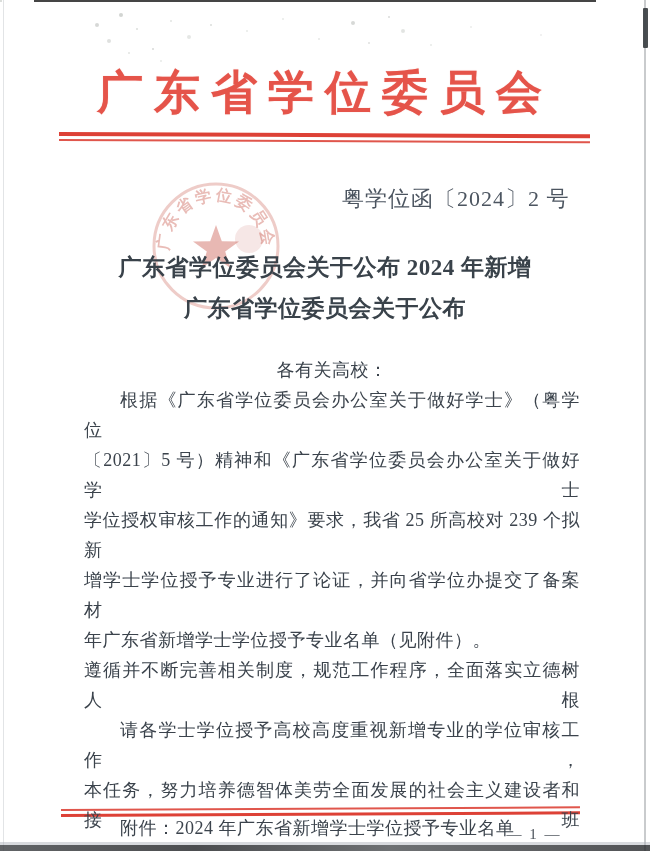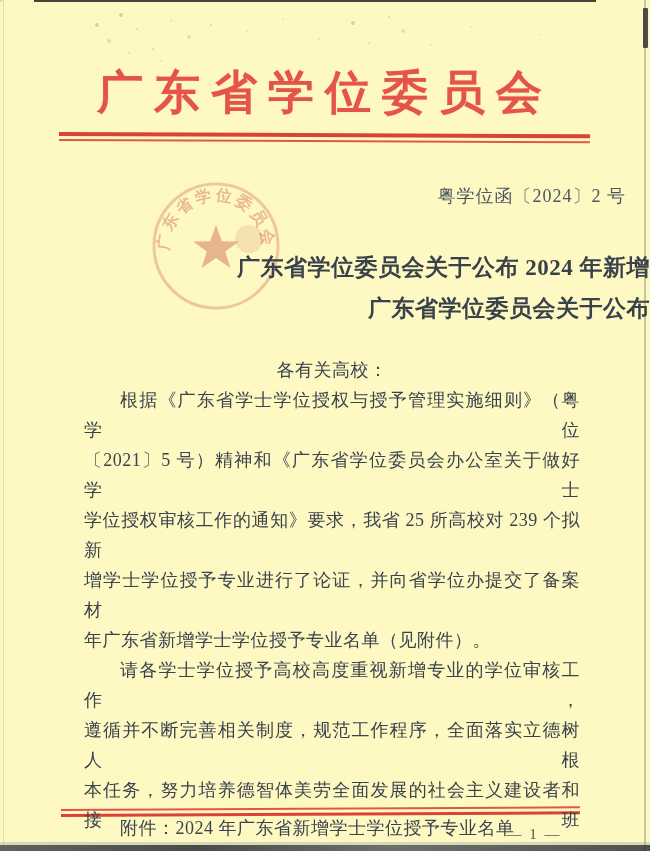--- a/index.html
+++ b/index.html
@@ -1,18 +1,18 @@
 <!DOCTYPE html>
 <html><head>
 <meta charset="utf-8">
 <style>
   html,body{margin:0;padding:0;background:#e9e9ea;}
   .page{
     position:relative;width:650px;height:851px;margin:0 auto;
-    background:#fef9c3;overflow:hidden;
+    background:#ffffff;overflow:hidden;
     font-family:"Liberation Serif","DejaVu Serif",serif;
   }
   
   .top-edge-line{position:absolute;top:0;left:34;left:34px;width:562px;height:2px;
     background:#161616;opacity:.8;}
   .corner-mark{position:absolute;top:8px;right:2px;width:5px;height:40px;
     background:#2a2f33;opacity:.85;border-radius:1px;}
   .right-edge-line{position:absolute;top:0;right:4px;width:2px;height:851px;
     background:#3c434c;opacity:.28;}
   .left-edge-line{position:absolute;top:0;left:3px;width:1px;height:851px;
@@ -38,27 +38,27 @@
   .agency-title{
     position:absolute;top:62px;left:0;width:650px;text-align:center;
     font-size:46px;font-weight:bold;letter-spacing:11px;color:#e5544a;
     text-shadow:0 0 1px rgba(229,84,74,.4);white-space:nowrap;}
   .header-rule{position:absolute;top:132px;left:59px;width:531px;
     transform:rotate(.25deg);transform-origin:left center;}
   .header-rule .thick{height:4px;background:#dd4136;}
   .header-rule .gap{height:3px;}
   .header-rule .thin{height:2px;background:#e0564c;}
   
-  .doc-number{position:absolute;top:184px;left:342px;width:284px;text-align:right;
-    font-size:18px;color:#4c5560;letter-spacing:1px;white-space:nowrap;}
+  .doc-number{position:absolute;top:184px;left:342px;width:284px;text-align:left;
+    font-size:22px;color:#4c5560;letter-spacing:1px;white-space:nowrap;}
   
   .seal{position:absolute;top:179px;left:149px;width:134px;height:134px;z-index:1;}
   
   .notice-title{position:absolute;top:247px;left:0;width:650px;z-index:2;
-    text-align:right;font-size:23px;font-weight:bold;line-height:41px;
+    text-align:center;font-size:23px;font-weight:bold;line-height:41px;
     color:#39424a;letter-spacing:.5px;}
   
   .body-text{position:absolute;top:355px;left:84px;width:496px;z-index:2;
     font-size:18px;line-height:30px;color:#3b434c;letter-spacing:.5px;}
   .salutation{text-align:center;}
   .para .line{text-align:justify;text-align-last:justify;}
   .para .line.last{text-align-last:left;}
   .para .line.indent{text-indent:2em;}
   .attachment{position:absolute;top:816px;left:84px;width:496px;z-index:2;
     font-size:18px;color:#3b434c;letter-spacing:.5px;text-indent:2em;}
@@ -104,29 +104,29 @@
   </svg>
 
   <div class="notice-title">
     <div>广东省学位委员会关于公布 2024 年新增</div>
     <div>广东省学位委员会关于公布</div>
   </div>
 
   <div class="body-text">
     <div class="salutation">各有关高校：</div>
     <div class="para">
-        <div class="line indent">根据《广东省学士学位授权与授予管理实施细则》（粤学位</div>
+        <div class="line indent">根据《广东省学位委员会办公室关于做好学士》（粤学位</div>
         <div class="line">〔2021〕5 号）精神和《广东省学位委员会办公室关于做好学士</div>
         <div class="line">学位授权审核工作的通知》要求，我省 25 所高校对 239 个拟新</div>
         <div class="line">增学士学位授予专业进行了论证，并向省学位办提交了备案材</div>
         <div class="line last">年广东省新增学士学位授予专业名单（见附件）。</div>
       </div>
     <div class="para">
+        <div class="line">遵循并不断完善相关制度，规范工作程序，全面落实立德树人根</div>
         <div class="line indent">请各学士学位授予高校高度重视新增专业的学位审核工作，</div>
-        <div class="line">遵循并不断完善相关制度，规范工作程序，全面落实立德树人根</div>
         <div class="line">本任务，努力培养德智体美劳全面发展的社会主义建设者和接班</div>
       </div>
   </div>
 
   <div class="attachment">附件：2024 年广东省新增学士学位授予专业名单</div>
 
   <div class="footer-rule">
     <div class="thin"></div>
     <div class="gap"></div>
     <div class="thick"></div>

